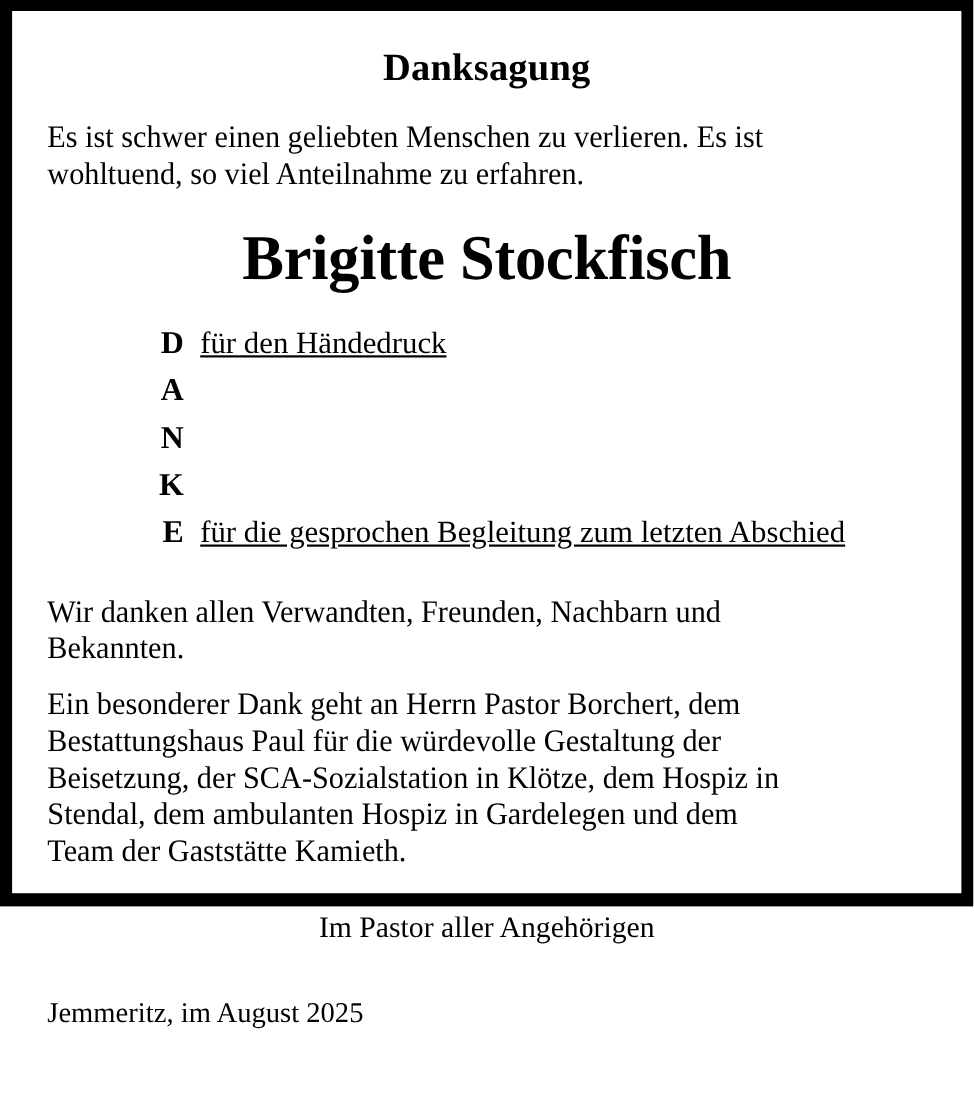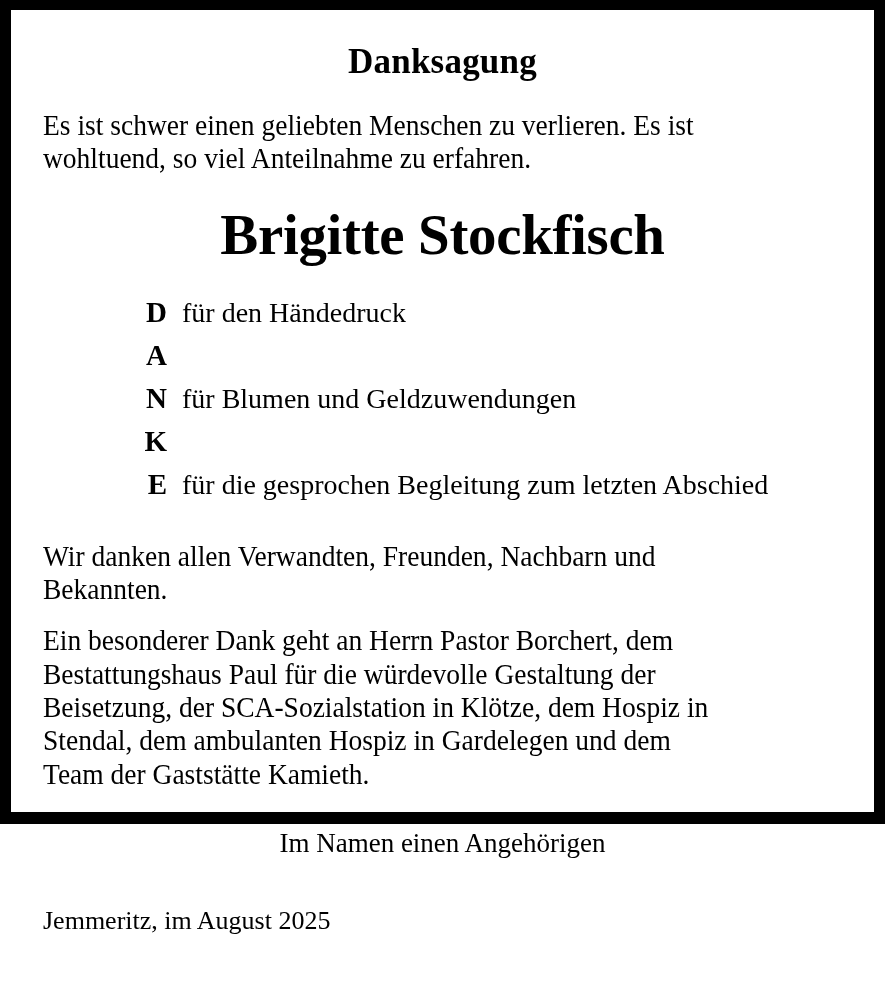--- a/index.html
+++ b/index.html
@@ -91,20 +91,21 @@
     font-weight: bold;
     font-size: 29px;
     line-height: 1.28;
     flex: 0 0 44px;
   }
   .acrostic-text {
     font-size: 28px;
     line-height: 1.28;
     padding-left: 15px;
     font-family: "Liberation Serif", "DejaVu Serif", serif;
+    text-decoration: underline;
   }
 
   
   .body-block {
     margin-top: 36px;
   }
   .para {
     font-size: 28.5px;
     line-height: 1.17;
     text-align: justify;
@@ -161,21 +162,20 @@
     <div class="acrostic">
       <div class="acrostic-row">
         <span class="acrostic-letter">D</span>
         <span class="acrostic-text">für den Händedruck</span>
       </div>
       <div class="acrostic-row">
         <span class="acrostic-letter">A</span>
       </div>
       <div class="acrostic-row">
         <span class="acrostic-letter">N</span>
-        <span class="acrostic-text">für Blumen und Geldzuwendungen</span>
       </div>
       <div class="acrostic-row">
         <span class="acrostic-letter">K</span>
       </div>
       <div class="acrostic-row">
         <span class="acrostic-letter">E</span>
         <span class="acrostic-text">für die gesprochen Begleitung zum letzten Abschied</span>
       </div>
     </div>
 
@@ -190,19 +190,19 @@
         <div>Ein besonderer Dank geht an Herrn Pastor Borchert, dem</div>
         <div>Bestattungshaus Paul für die würdevolle Gestaltung der</div>
         <div>Beisetzung, der SCA-Sozialstation in Klötze, dem Hospiz in</div>
         <div>Stendal, dem ambulanten Hospiz in Gardelegen und dem</div>
         <div class="last-line">Team der Gaststätte Kamieth.</div>
       </div>
 
     </div>
 
     <div class="closing">
-      <div class="closing-line">Im Namen einen Angehörigen</div>
+      <div class="closing-line">Im Pastor aller Angehörigen</div>
     </div>
 
     <div class="footer">Jemmeritz, im August 2025</div>
 
   </div>
 </div>
 
 </body></html>

